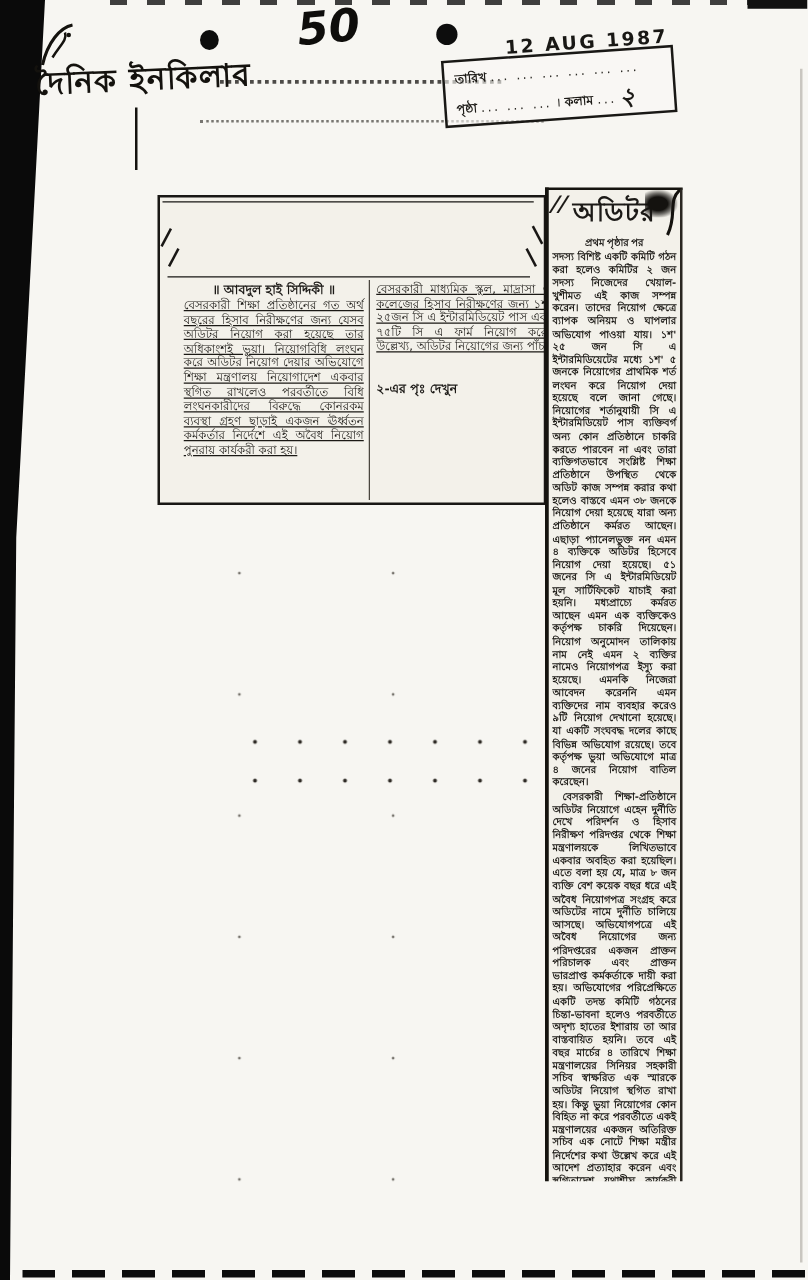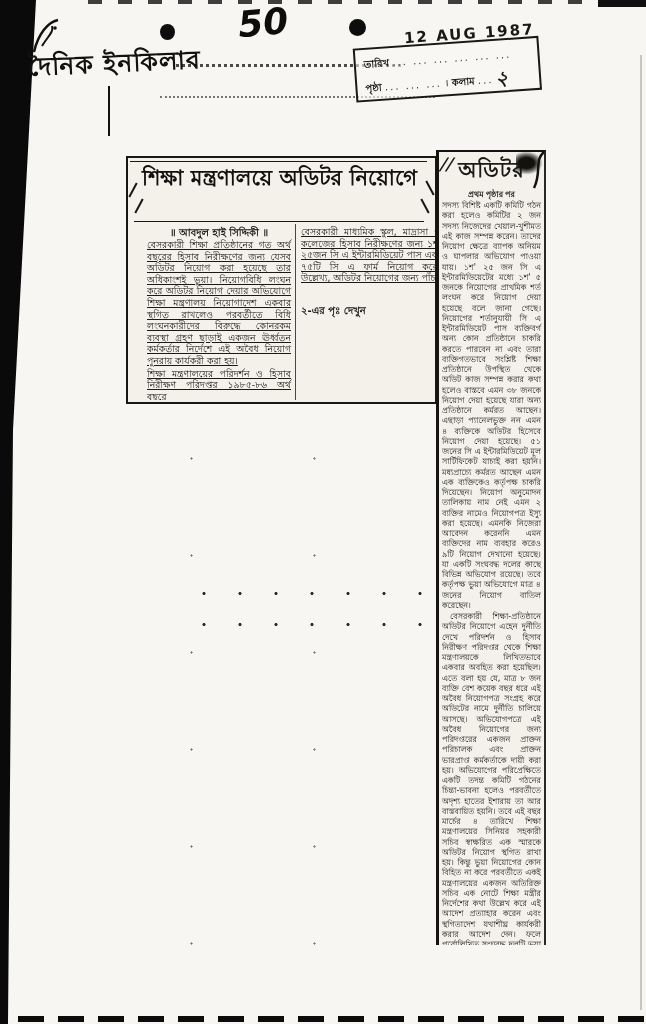--- a/index.html
+++ b/index.html
@@ -85,21 +85,21 @@
     border-left:3px solid #161410;border-top:2px solid #161410;border-right:2px solid #2a2722;
     box-sizing:border-box;overflow:hidden;z-index:2;}
   .strip-title-row{position:relative;text-align:center;padding-top:2px;}
   .strip-cutmark{position:absolute;left:2px;top:2px;font-size:17px;font-weight:bold;
     transform:skewX(-18deg);}
   .strip-title{font-size:21px;font-weight:bold;letter-spacing:1px;white-space:nowrap;}
   .strip-smudge{position:absolute;right:2px;top:0;width:26px;height:22px;
     background:radial-gradient(ellipse at 40% 50%,#14120f 0 35%,rgba(20,18,15,.55) 55%,transparent 75%);}
   .strip-sub{font-size:8px;font-weight:bold;text-align:center;line-height:11px;font-family:Liberation Serif, serif;}
   .strip-body{padding:1px 3px 0 3px;font-size:8px;line-height:10.25px;
-    text-align:justify;font-weight:400;color:#1b1915;}
+    text-align:justify;font-weight:700;color:#1b1915;}
   .strip-body p{margin:0;}
   .strip-body p + p{text-indent:8px;margin-top:1px;}
   .strip-torn{position:absolute;right:-4px;top:-2px;}
 </style>
 </head>
 <body>
 
 <div class="abs edge-left"></div>
 <div class="abs edge-top"></div>
 <div class="abs edge-top-corner"></div>
@@ -142,29 +142,27 @@
   </div>
 </div>
 
 <div class="abs clip-block">
   <div class="clip-inner-topline"></div>
   <div class="hatch l1"></div>
   <div class="hatch l2"></div>
   <div class="hatch r1"></div>
   <div class="hatch r2"></div>
   <div class="headline">
-    <div class="h1">শিক্ষা মন্ত্রণালয়ে অডিটর নিয়োগে</div>
   </div>
   <div class="headline-rule"></div>
   <div class="cols">
     <div class="col1">
       <div class="byline">॥ আবদুল হাই সিদ্দিকী ॥</div>
       <div class="newsbody">
         <p>বেসরকারী শিক্ষা প্রতিষ্ঠানের গত অর্থ বছরের হিসাব নিরীক্ষণের জন্য যেসব অডিটর নিয়োগ করা হয়েছে তার অধিকাংশই ভুয়া। নিয়োগবিধি লংঘন করে অডিটর নিয়োগ দেয়ার অভিযোগে শিক্ষা মন্ত্রণালয় নিয়োগাদেশ একবার স্থগিত রাখলেও পরবর্তীতে বিধি লংঘনকারীদের বিরুদ্ধে কোনরকম ব্যবস্থা গ্রহণ ছাড়াই একজন ঊর্ধ্বতন কর্মকর্তার নির্দেশে এই অবৈধ নিয়োগ পুনরায় কার্যকরী করা হয়।</p>
-        <p>শিক্ষা মন্ত্রণালয়ের পরিদর্শন ও হিসাব নিরীক্ষণ পরিদপ্তর ১৯৮৫-৮৬ অর্থ বছরে</p>
       </div>
     </div>
     <div class="col2">
       <div class="newsbody">
         <p>বেসরকারী মাধ্যমিক স্কুল, মাদ্রাসা ও কলেজের হিসাব নিরীক্ষণের জন্য ১শ' ২৫জন সি এ ইন্টারমিডিয়েট পাস এবং ৭৫টি সি এ ফার্ম নিয়োগ করে। উল্লেখ্য, অডিটর নিয়োগের জন্য পাঁচ</p>
       </div>
       <div class="jumpline">২-এর পৃঃ দেখুন</div>
     </div>
   </div>
 </div>

